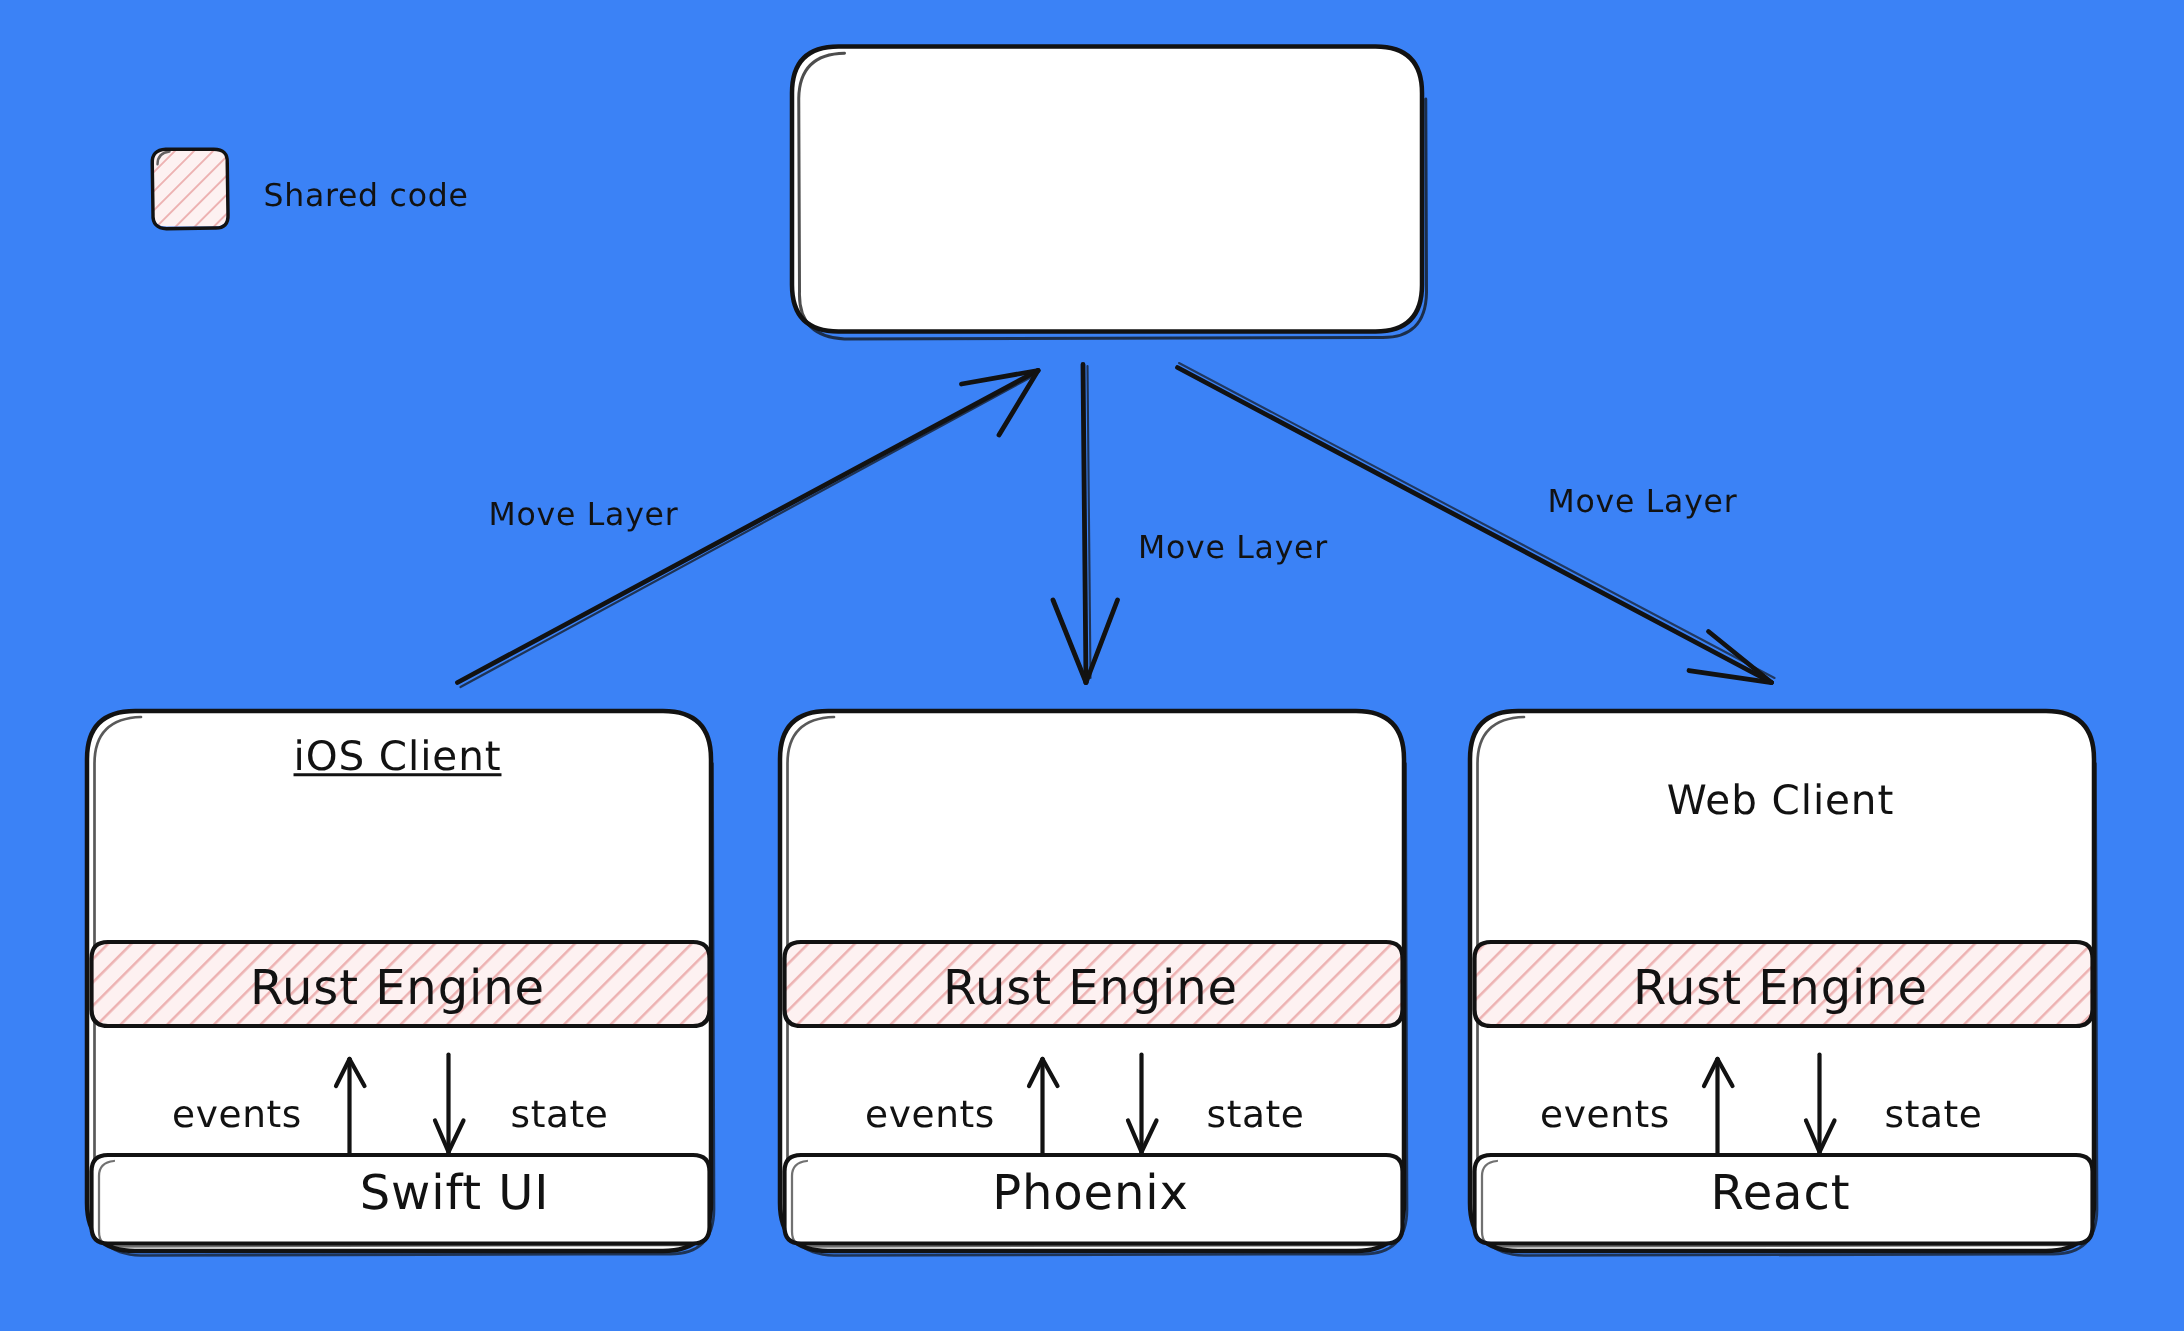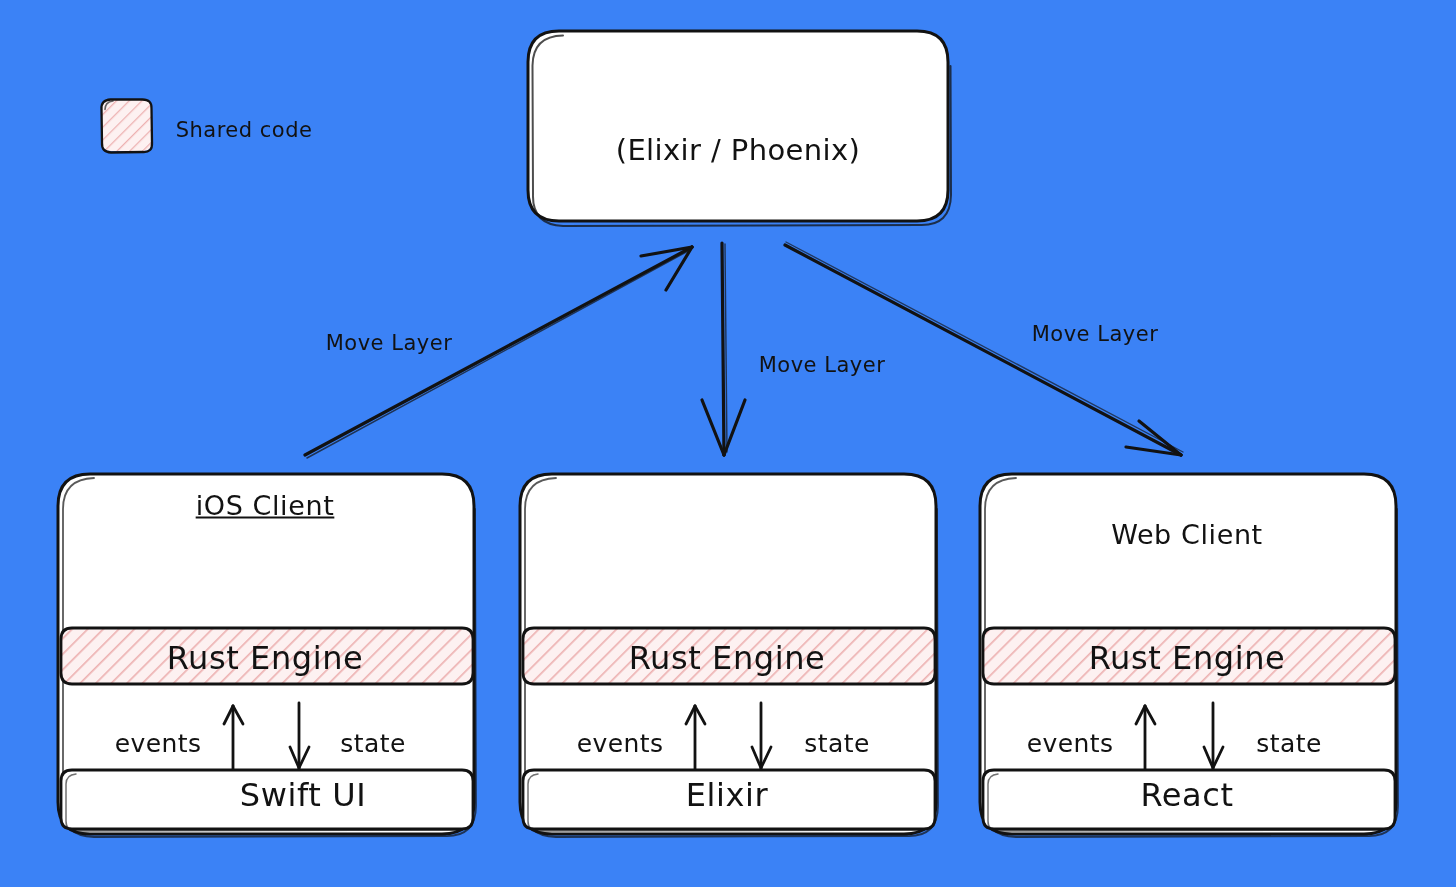--- a/index.html
+++ b/index.html
@@ -155,36 +155,35 @@
       <line x1="1213" y1="703" x2="1213" y2="768" stroke="#121212" stroke-width="2.8" stroke-linecap="round"></line>
       <path d="M1213 768 L1204 747" fill="none" stroke="#121212" stroke-width="2.8" stroke-linecap="round"></path>
       <path d="M1213 768 L1223 747" fill="none" stroke="#121212" stroke-width="2.8" stroke-linecap="round"></path>
       <path d="M994 770 q-11 0 -11 11 l0 37 q0 11 11 11 l390 0 q11 0 11 -11 l0 -37 q0 -11 -11 -11 z" fill="#ffffff" stroke="#121212" stroke-width="2.8" stroke-linejoin="round"></path>
       <path d="M998 774 q-10 1 -10 10 l0 37 q0 10 10 10 l386 -1" fill="none" stroke="#121212" stroke-width="1.5" stroke-linecap="round" opacity="0.6"></path>
     </g>
   </svg>
 
   <div class="lbl lbl-ctr legend-label" style="left:244px; top:130px;">Shared code</div>
 
-  <div class="lbl lbl-ctr backend-title" style="left:738px; top:151px;">(Elixir / Phoenix)</div>
 
   <div class="lbl lbl-ctr edge-label" style="left:389px; top:343px;">Move Layer</div>
   <div class="lbl lbl-ctr edge-label" style="left:822px; top:365px;">Move Layer</div>
   <div class="lbl lbl-ctr edge-label" style="left:1095px; top:334px;">Move Layer</div>
 
   <div class="lbl lbl-ctr box-title" style="left:265px; top:505px;text-decoration:underline;">iOS Client</div>
   <div class="lbl lbl-ctr layer-title" style="left:265px; top:658px;">Rust Engine</div>
   <div class="lbl lbl-ctr flow-label" style="left:158px; top:727px;">events</div>
   <div class="lbl lbl-ctr flow-label" style="left:373px; top:727px;">state</div>
   <div class="lbl lbl-ctr layer-title" style="left:259px; top:795px;margin-left:44px;">Swift UI</div>
 
   <div class="lbl lbl-ctr layer-title" style="left:727px; top:658px;">Rust Engine</div>
   <div class="lbl lbl-ctr flow-label" style="left:620px; top:727px;">events</div>
   <div class="lbl lbl-ctr flow-label" style="left:837px; top:727px;">state</div>
-  <div class="lbl lbl-ctr layer-title" style="left:727px; top:795px;">Elixir</div>
+  <div class="lbl lbl-ctr layer-title" style="left:727px; top:795px;">Phoenix</div>
 
   <div class="lbl lbl-ctr box-title" style="left:1187px; top:534px;">Web Client</div>
   <div class="lbl lbl-ctr layer-title" style="left:1187px; top:658px;">Rust Engine</div>
   <div class="lbl lbl-ctr flow-label" style="left:1070px; top:727px;">events</div>
   <div class="lbl lbl-ctr flow-label" style="left:1289px; top:727px;">state</div>
   <div class="lbl lbl-ctr layer-title" style="left:1187px; top:795px;">React</div>
 
 </div>
 
 </body></html>

